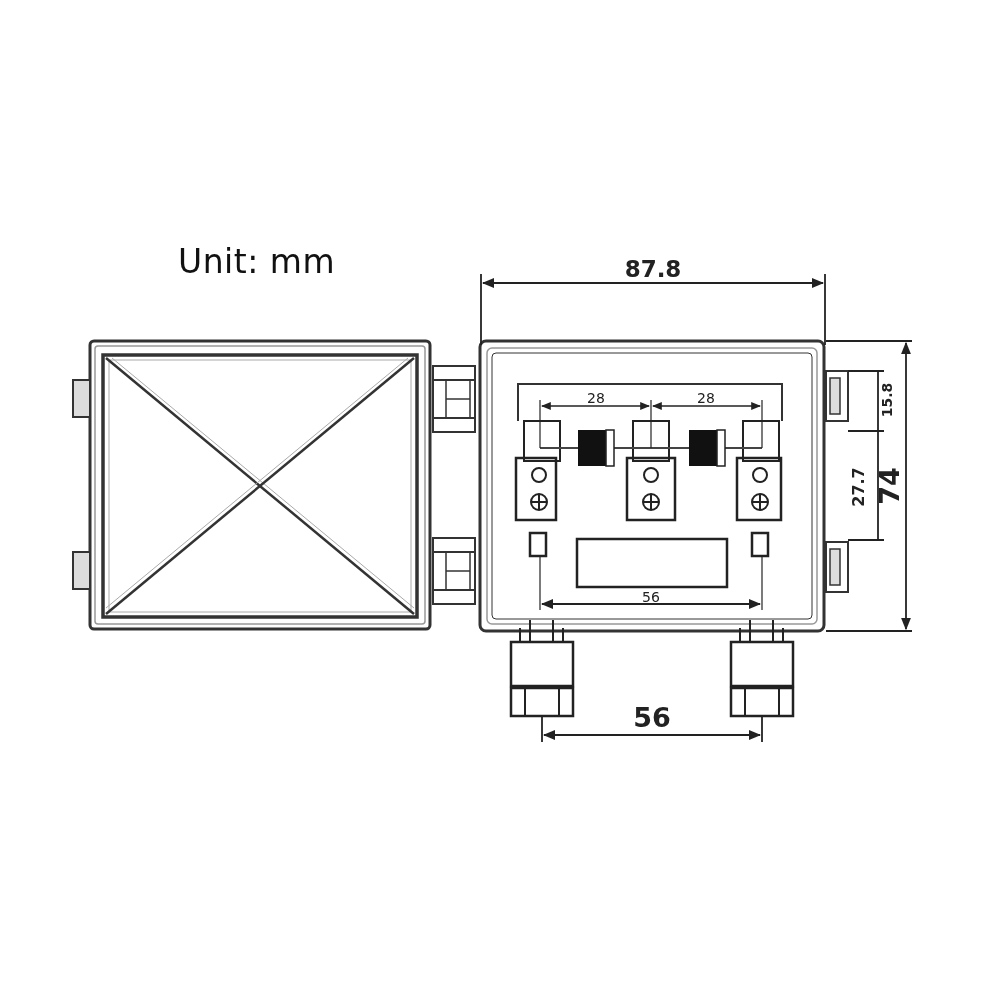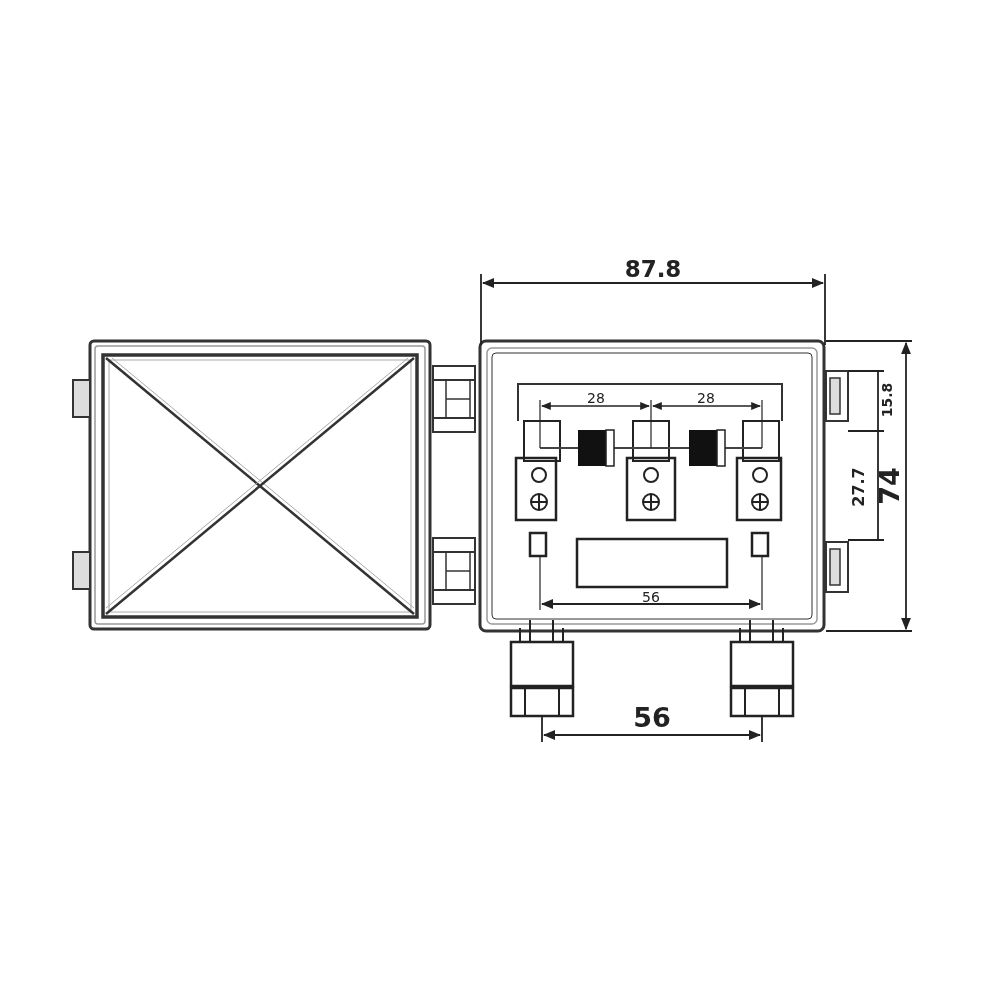--- a/index.html
+++ b/index.html
@@ -5,20 +5,21 @@
   html, body { margin:0; padding:0; background:#ffffff; }
   body { width:1000px; height:1000px; position:relative; overflow:hidden; font-family:"DejaVu Sans", sans-serif; }
   #stage { position:absolute; left:0; top:0; width:1000px; height:1000px; }
   .unit-label { position:absolute; left:178px; top:242px; font-family:"DejaVu Sans", sans-serif; font-size:33px; color:#111; letter-spacing:0.5px; }
   .dim { font-family:"DejaVu Sans", sans-serif; fill:#222; }
 </style>
 </head>
 <body>
 
 <div id="stage">
+  <div class="unit-label">Unit: mm</div>
 
   <svg width="1000" height="1000" viewBox="0 0 1000 1000" xmlns="http://www.w3.org/2000/svg" style="position:absolute;left:0;top:0">
     <defs>
       <marker id="arr" viewBox="0 0 10 10" refX="9" refY="5" markerWidth="7" markerHeight="7" orient="auto-start-reverse">
         <path d="M0,1 L10,5 L0,9 z" fill="#222"></path>
       </marker>
     </defs>
 
     <g fill="none" stroke="#333">
       <rect x="90" y="341" width="340" height="288" rx="4" stroke-width="3"></rect>

